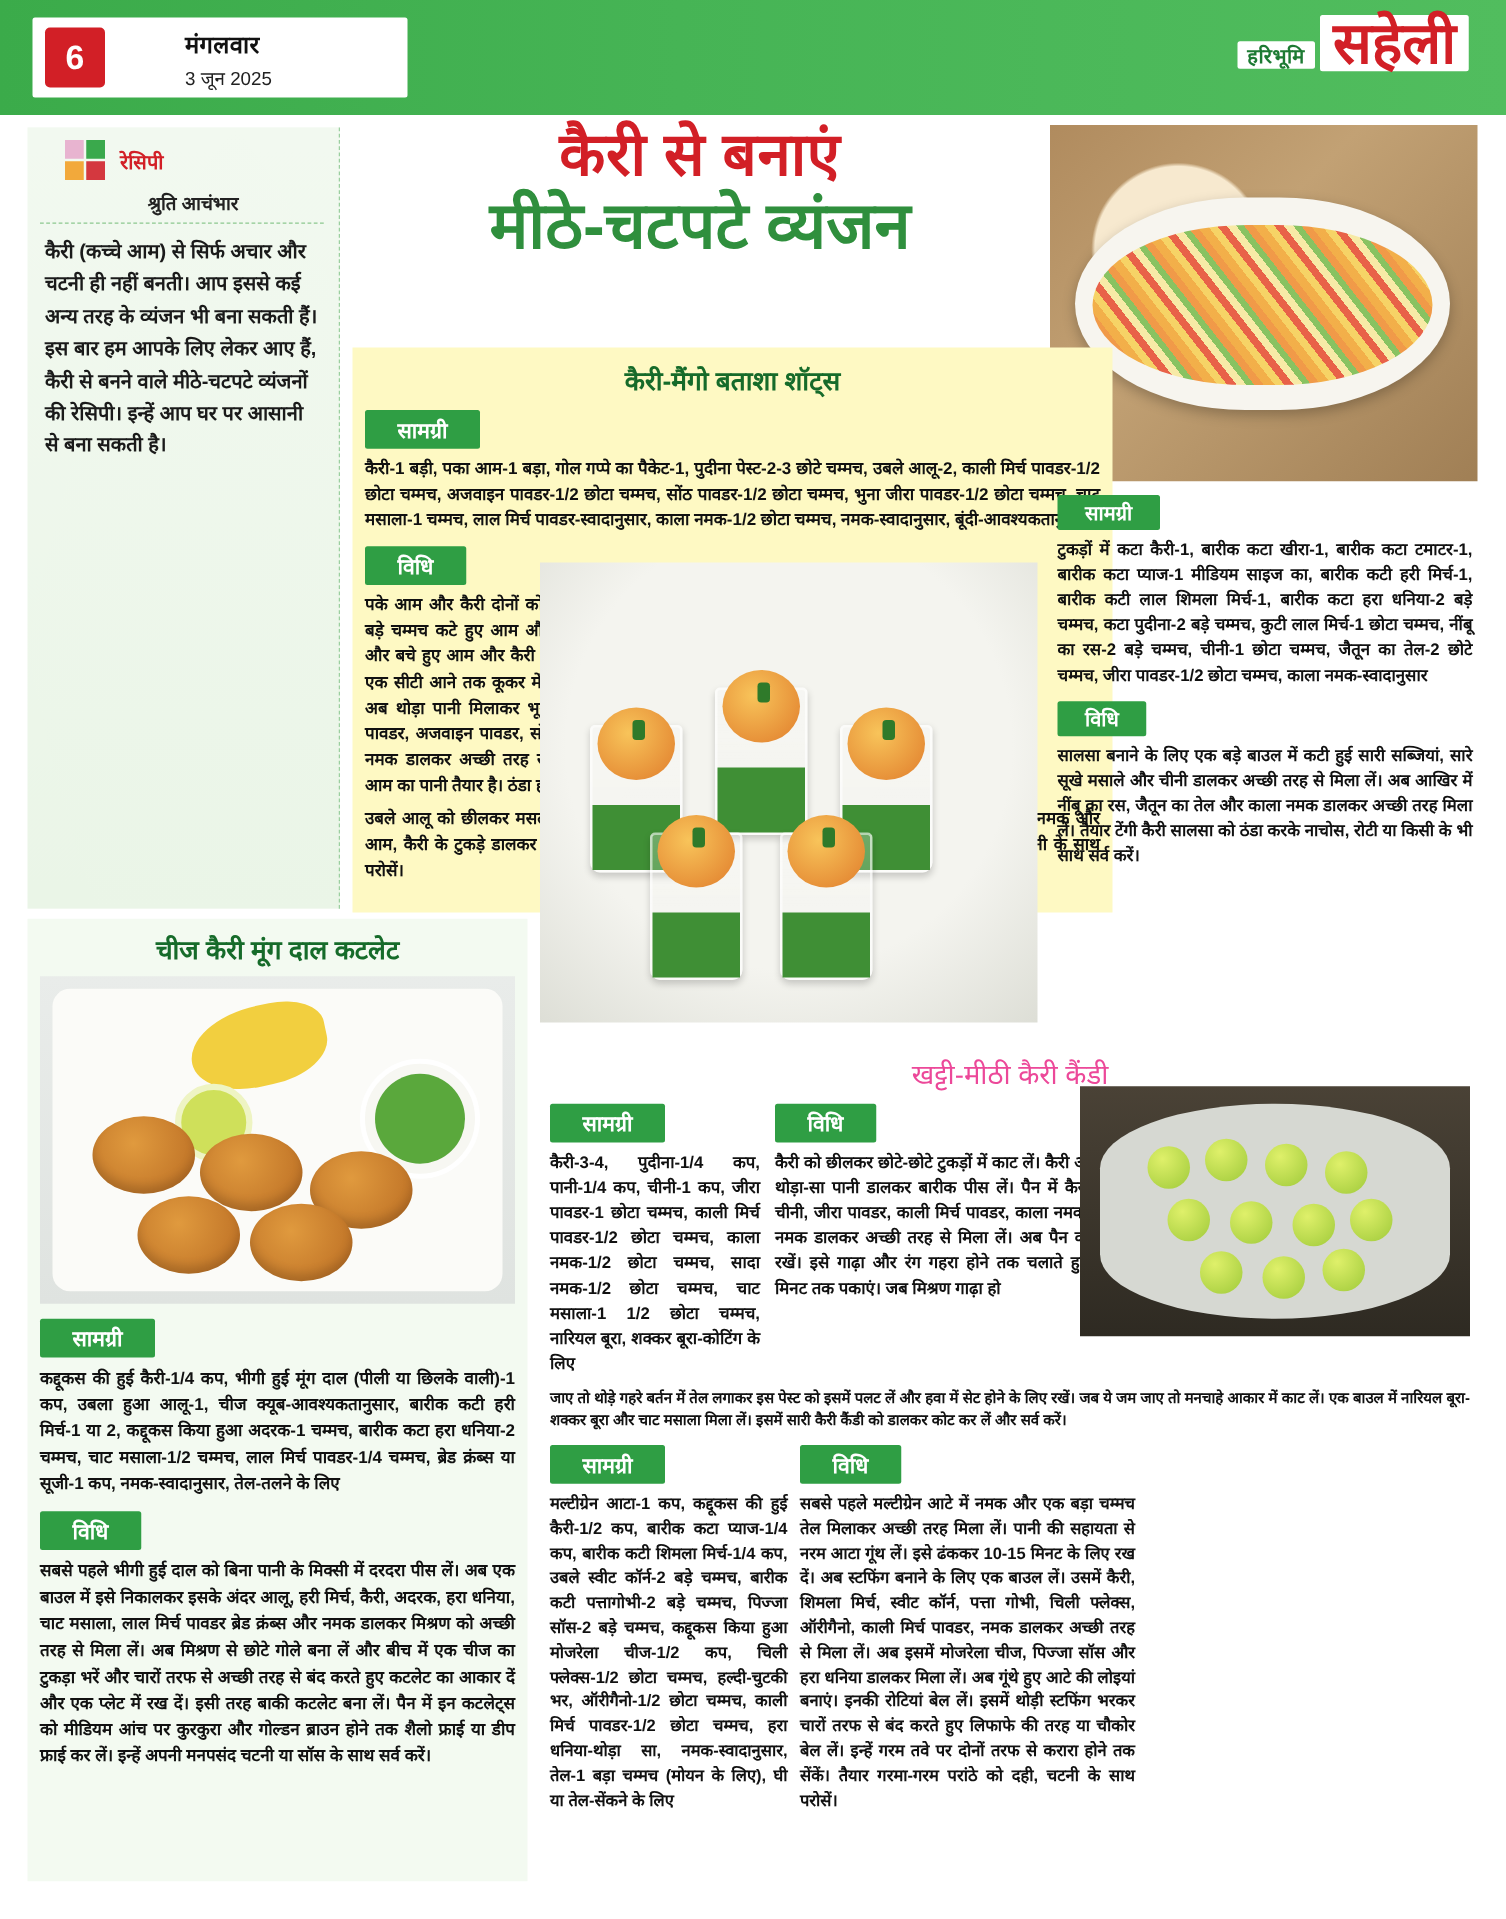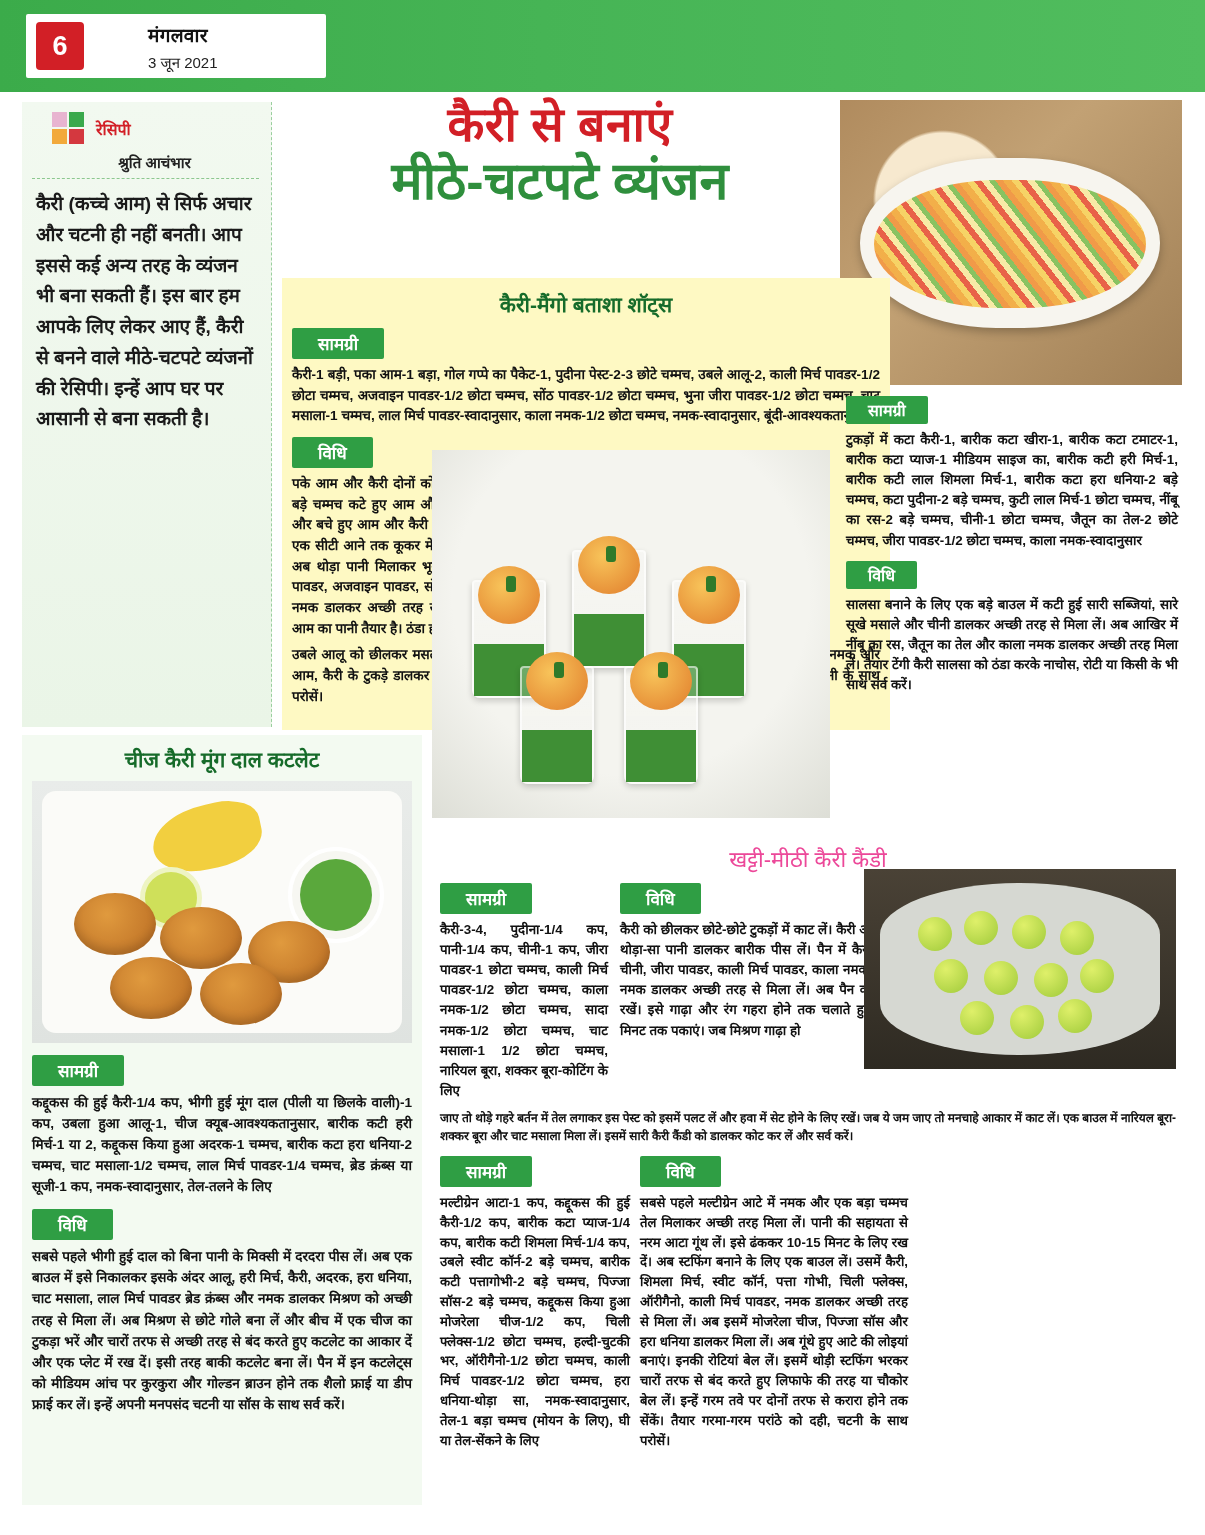--- a/index.html
+++ b/index.html
@@ -60,21 +60,21 @@
   }
   .logo-sq div { position:absolute; width:15px; height:15px; }
   .logo-sq .a { left:0; top:0; background:#e8b4d0; }
   .logo-sq .b { left:17px; top:0; background:#3aa94c; }
   .logo-sq .c { left:0; top:17px; background:#f2a93b; }
   .logo-sq .d { left:17px; top:17px; background:#d4383f; }
   .recipe-tag .word { color:#d21f26; font-size:16px; font-weight:bold; }
   .byline { text-align:center; font-size:15px; font-weight:bold; color:#222; margin:6px 0 4px 18px; }
   .rule-dash { border-top:1px dashed #8cc78f; margin:6px 0 10px 0; }
   .intro-text {
-    font-size:19px; line-height:1.62; color:#1a1a1a; font-weight:bold;
+    font-size:16px; line-height:1.62; color:#1a1a1a; font-weight:bold;
     text-align:left; padding:0 4px;
   }
 
   
   .title-wrap {
     position:absolute; left:290px; top:100px; width:540px; height:190px;
     text-align:center;
   }
   .title-1 {
     font-size:48px; font-weight:bold; color:#d21f26; line-height:1.05;
@@ -218,21 +218,25 @@
 </head>
 <body>
 
 <div class="page">
 
   <div class="masthead">
     <div class="white-strip"></div>
     <div class="pagenum">6</div>
     <div class="date-block">
       <div class="dayname">मंगलवार</div>
-      <div class="datetext">3 जून 2021</div>
+      <div class="datetext">3 जून 2025</div>
+    </div>
+    <div class="brand">
+      <div class="brand-small">हरिभूमि</div>
+      <div class="brand-big">सहेली</div>
     </div>
   </div>
 
   <div class="leftcol">
     <div class="recipe-tag">
       <span class="logo-sq">
         <div class="a"></div>
           <div class="b"></div>
           <div class="c"></div>
           <div class="d"></div>

